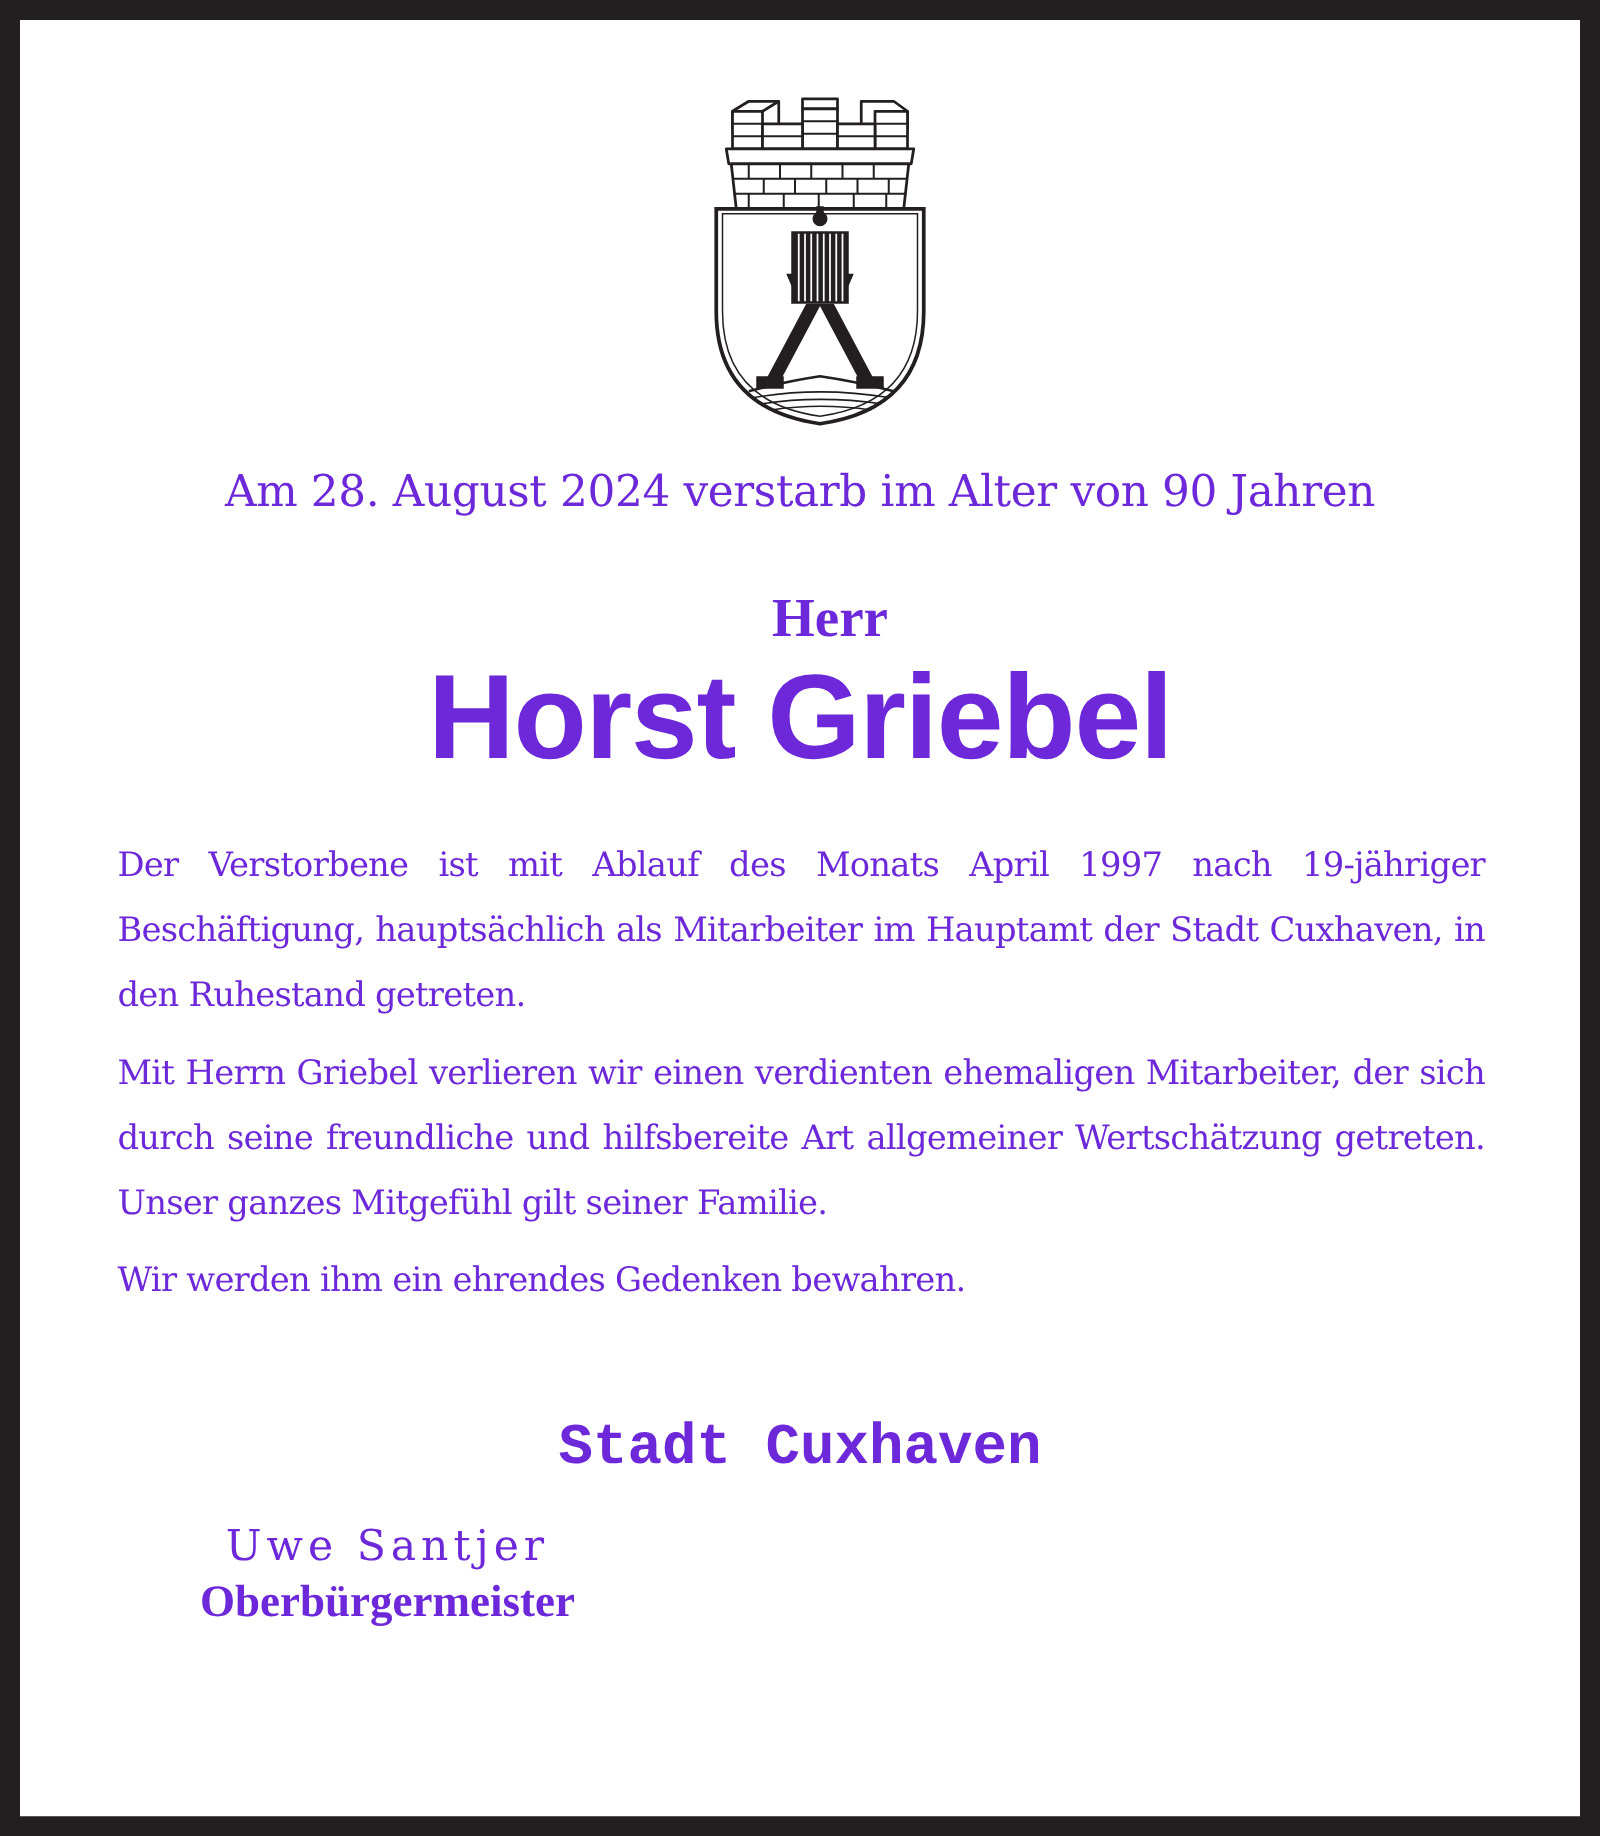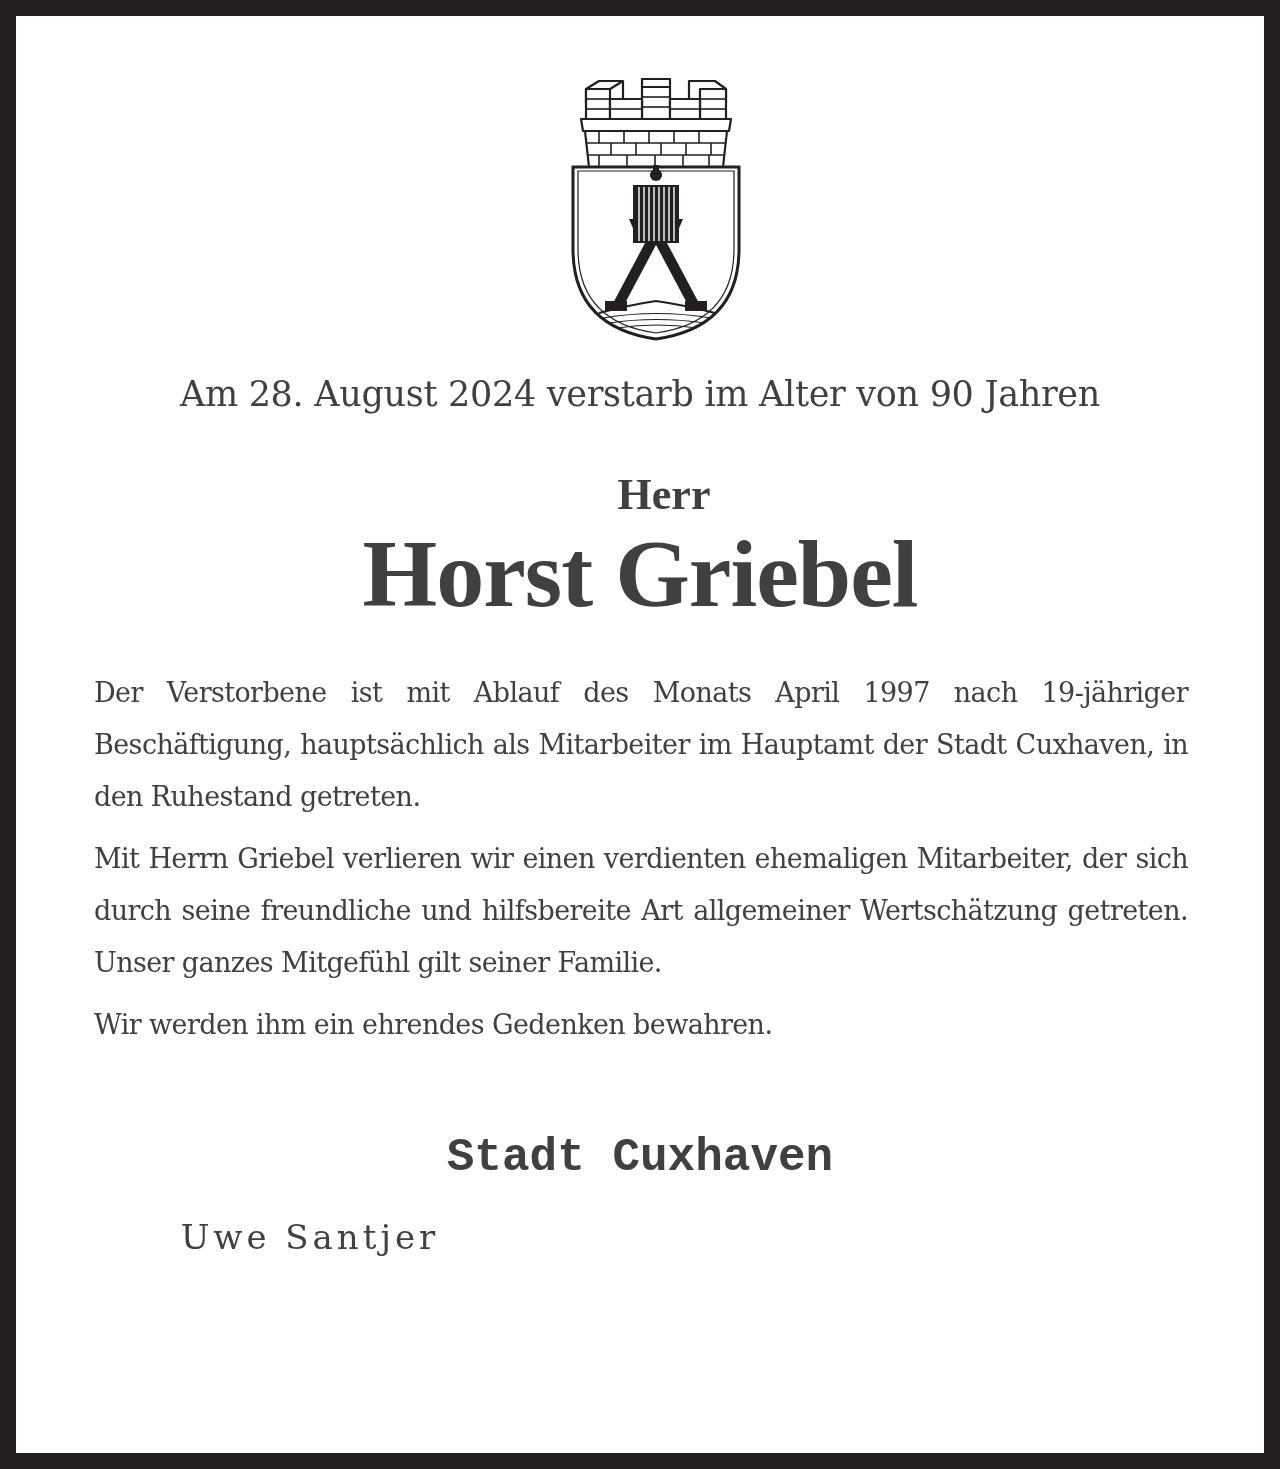--- a/index.html
+++ b/index.html
@@ -1,33 +1,33 @@
 <!DOCTYPE html>
 <html><head>
 <meta charset="utf-8">
 <style>
   html, body { margin:0; padding:0; }
   body { width:1280px; height:1469px; background:#231f20; position:relative; overflow:hidden; }
   .card {
     position:absolute; left:16px; top:16px; width:1248px; height:1437px;
-    background:#ffffff; color:#404040;
+    background:#ffffff; color:#6d28d9;
     font-family:"DejaVu Serif", "Liberation Serif", serif;
   }
   .crest { position:absolute; left:553px; top:53px; width:174px; height:274px; }
   .intro {
     position:absolute; left:0; width:1248px; top:356px; text-align:center;
     font-size:35px; line-height:44px; letter-spacing:-0.3px;
   }
   .herr {
     position:absolute; left:0; width:1248px; top:454px; text-align:center;
     font-family:"Liberation Serif", serif; font-weight:bold; font-size:44px; line-height:50px;padding-left:24px;
   }
   .name {
     position:absolute; left:0; width:1248px; top:508px; text-align:center;
-    font-family:Liberation Serif, serif; font-weight:bold; font-size:96px; line-height:100px; letter-spacing:-1px;
+    font-family:Liberation Sans, sans-serif; font-weight:bold; font-size:96px; line-height:100px; letter-spacing:-1px;
   }
   .body {
     position:absolute; left:78px; width:1094px; top:651px;
     font-size:27px; line-height:52px; letter-spacing:-0.6px;
   }
   .para { text-align:justify; text-align-last:left; margin:0 0 10px 0; }
   .org {
     position:absolute; left:0; width:1248px; top:1114px; text-align:center;
     font-family:Liberation Mono, monospace; font-weight:bold; font-size:46px; line-height:56px;
   }
@@ -135,15 +135,16 @@
   <div class="body">
     <p class="para">Der Verstorbene ist mit Ablauf des Monats April 1997 nach 19-jähriger Beschäftigung, hauptsächlich als Mitarbeiter im Hauptamt der Stadt Cuxhaven, in den Ruhestand getreten.</p>
     <p class="para">Mit Herrn Griebel verlieren wir einen verdienten ehemaligen Mitarbeiter, der sich durch seine freundliche und hilfsbereite Art allgemeiner Wertschätzung getreten. Unser ganzes Mitgefühl gilt seiner Familie.</p>
     <p class="para">Wir werden ihm ein ehrendes Gedenken bewahren.</p>
   </div>
 
   <div class="org">Stadt Cuxhaven</div>
 
   <div class="sig sig-left">
     <div class="sig-name">Uwe Santjer</div>
+    <div class="sig-title">Oberbürgermeister</div>
   </div>
 
 </div>
 
 </body></html>

